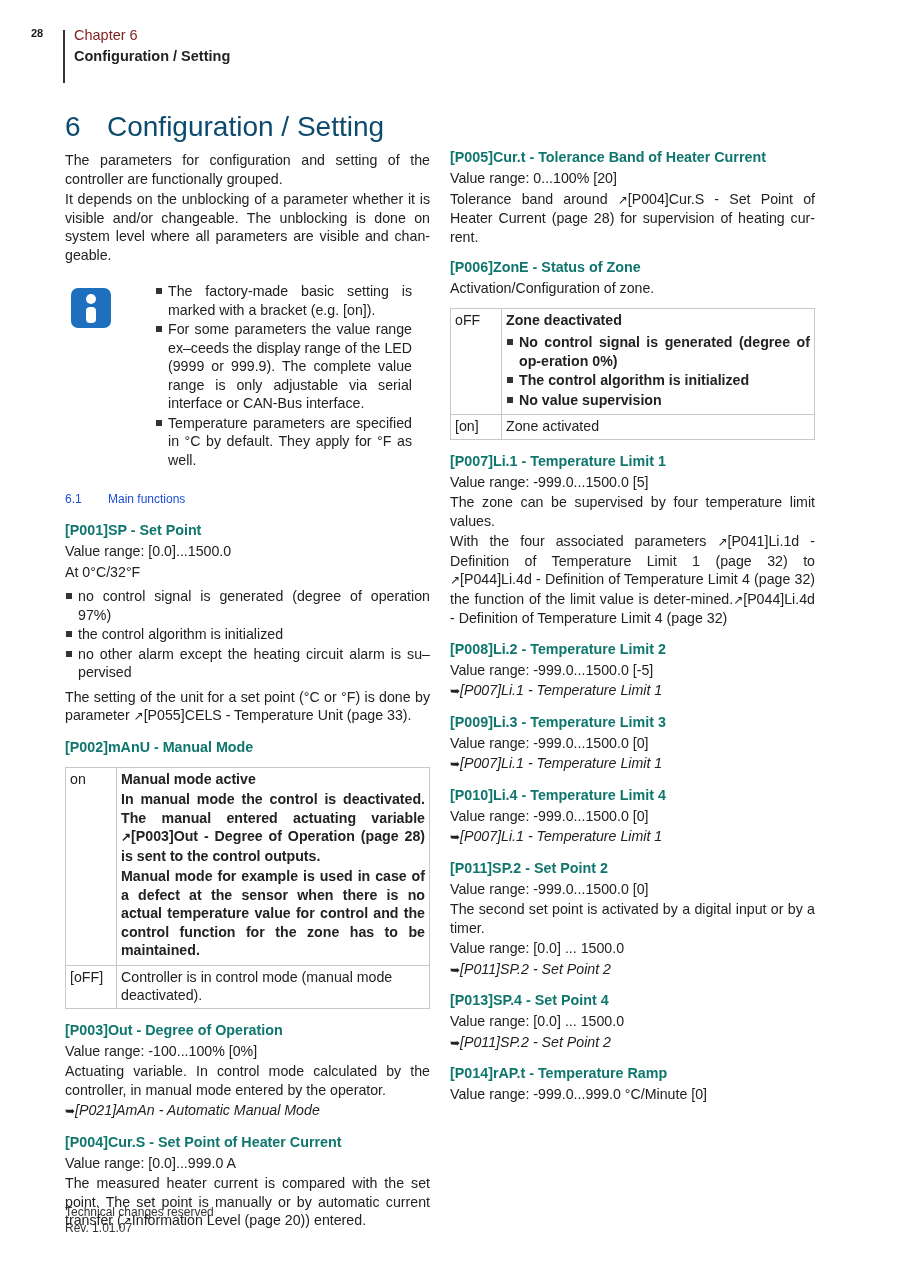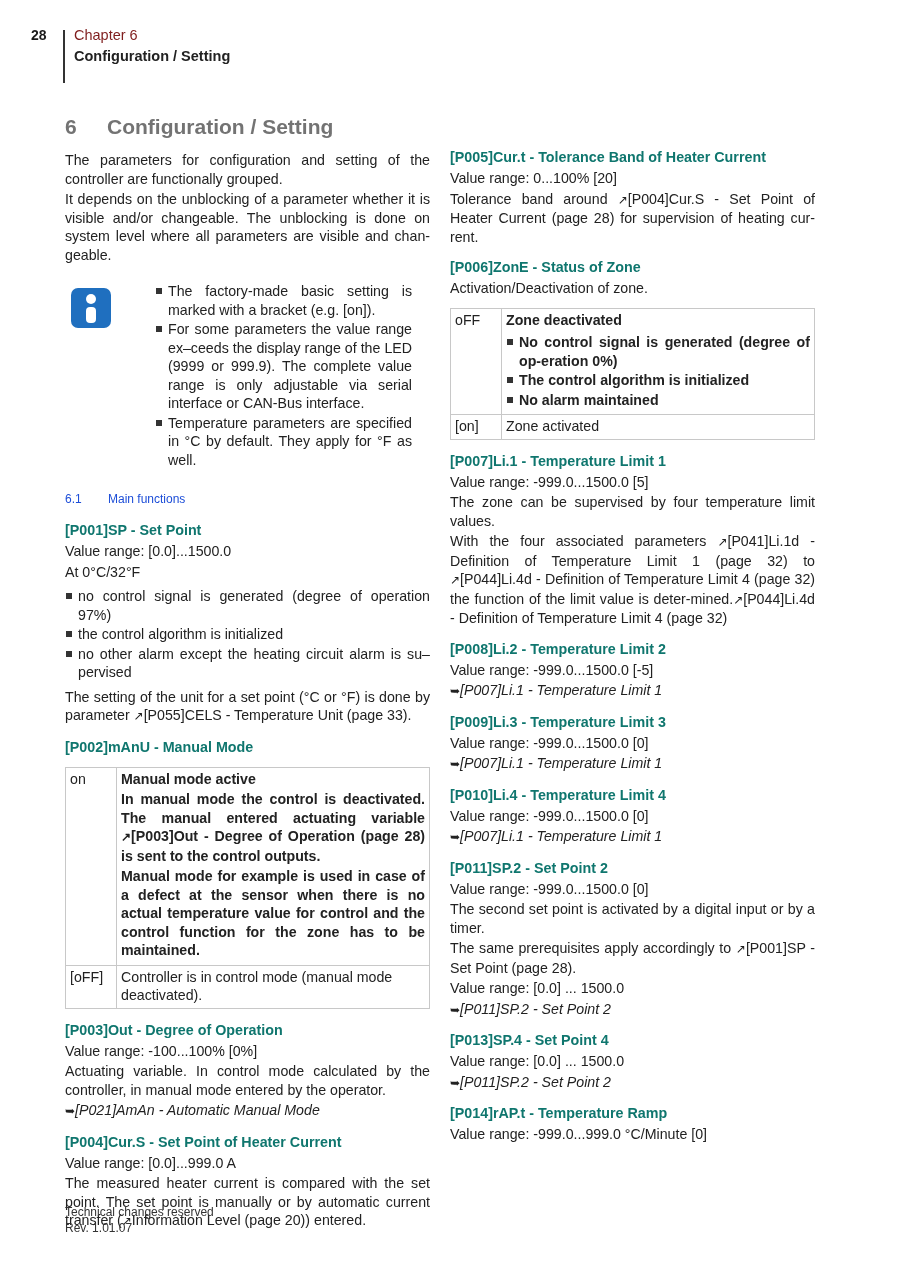--- a/index.html
+++ b/index.html
@@ -1,30 +1,30 @@
 <!DOCTYPE html>
 <html><head>
 <meta charset="utf-8">
 <style>
   html, body { margin: 0; padding: 0; background: #ffffff; }
   body {
     width: 900px; height: 1274px; position: relative; overflow: hidden;
     font-family: "Liberation Sans", sans-serif; color: #222222;
   }
   .header { position: absolute; left: 0; top: 0; width: 900px; height: 90px; }
-  .page-num { position: absolute; left: 31px; top: 27px; font-weight: bold; font-size: 14px; color: #1a1a1a; }
+  .page-num { position: absolute; left: 31px; top: 27px; font-weight: bold; font-size: 11px; color: #1a1a1a; }
   .header-bar { position: absolute; left: 63px; top: 30px; width: 2px; height: 53px; background: #333333; }
   .chapter { position: absolute; left: 74px; top: 27px; font-size: 14.5px; color: #7f1d1d; }
   .chapter-sub { position: absolute; left: 74px; top: 48px; font-size: 14.5px; font-weight: bold; color: #222222; }
 
   .col { position: absolute; width: 365px; font-size: 14.2px; line-height: 18.5px; }
   .col-left { left: 65px; top: 112px; }
   .col-right { left: 450px; top: 148px; }
 
-  h1 { font-size: 21px; font-weight: bold; margin: 0 0 9px 0; line-height: 30px; color: #737373; }
+  h1 { font-size: 28px; font-weight: normal; margin: 0 0 9px 0; line-height: 30px; color: #0c4a6e; }
   h1 .num { display: inline-block; width: 42px; }
   h2 { font-size: 12px; font-weight: normal; margin: 14px 0 10px 0; line-height: 24px; color: #1d4ed8; }
   h2 .num { display: inline-block; width: 43px; }
   h3 { font-size: 14.3px; font-weight: bold; margin: 12px 0 2px 0; line-height: 19px; color: #0f766e; }
   h3.first { margin-top: 0; }
   p { margin: 0 0 2px 0; text-align: justify; }
   p.vr { margin-bottom: 2px; }
   .see { font-style: italic; margin: 0; }
   .see .arrow { font-style: normal; font-size: 12px; }
   .lnk { font-size: 12px; }
@@ -118,31 +118,31 @@
   <p><span>The measured heater current is compared with the set point. The set point is manually or by automatic current transfer (</span><span class="lnk">↗</span><span>Information Level (page 20)</span><span>) entered.</span></p>
 </div>
 
 <div class="col col-right">
 
   <h3 class="first">[P005]Cur.t - Tolerance Band of Heater Current</h3>
   <p class="vr">Value range: 0...100% [20]</p>
   <p><span>Tolerance band around </span><span class="lnk">↗</span><span>[P004]Cur.S - Set Point of Heater Current (page 28)</span><span> for supervision of heating cur-rent.</span></p>
 
   <h3>[P006]ZonE - Status of Zone</h3>
-  <p>Activation/Deactivation of zone.</p>
+  <p>Activation/Configuration of zone.</p>
   <table class="pt">
     <tbody>
         <tr>
       <td class="key">oFF</td>
       <td>
         <p>Zone deactivated</p>
         <ul class="sq">
           <li>No control signal is generated (degree of op-eration 0%)</li>
           <li>The control algorithm is initialized</li>
-          <li>No alarm maintained</li>
+          <li>No value supervision</li>
         </ul>
       </td>
     </tr>
     <tr>
       <td class="key">[on]</td>
       <td>Zone activated</td>
     </tr>
   </tbody>
     </table>
 
@@ -159,21 +159,20 @@
   <p class="vr">Value range: -999.0...1500.0 [0]</p>
   <p class="see"><span class="arrow">➥</span><span>[P007]Li.1 - Temperature Limit 1</span></p>
 
   <h3>[P010]Li.4 - Temperature Limit 4</h3>
   <p class="vr">Value range: -999.0...1500.0 [0]</p>
   <p class="see"><span class="arrow">➥</span><span>[P007]Li.1 - Temperature Limit 1</span></p>
 
   <h3>[P011]SP.2 - Set Point 2</h3>
   <p class="vr">Value range: -999.0...1500.0 [0]</p>
   <p>The second set point is activated by a digital input or by a timer.</p>
-  <p><span>The same prerequisites apply accordingly to </span><span class="lnk">↗</span><span>[P001]SP - Set Point (page 28)</span><span>.</span></p>
 
   <p class="vr">Value range: [0.0] ... 1500.0</p>
   <p class="see"><span class="arrow">➥</span><span>[P011]SP.2 - Set Point 2</span></p>
 
   <h3>[P013]SP.4 - Set Point 4</h3>
   <p class="vr">Value range: [0.0] ... 1500.0</p>
   <p class="see"><span class="arrow">➥</span><span>[P011]SP.2 - Set Point 2</span></p>
 
   <h3>[P014]rAP.t - Temperature Ramp</h3>
   <p class="vr">Value range: -999.0...999.0 °C/Minute [0]</p>

